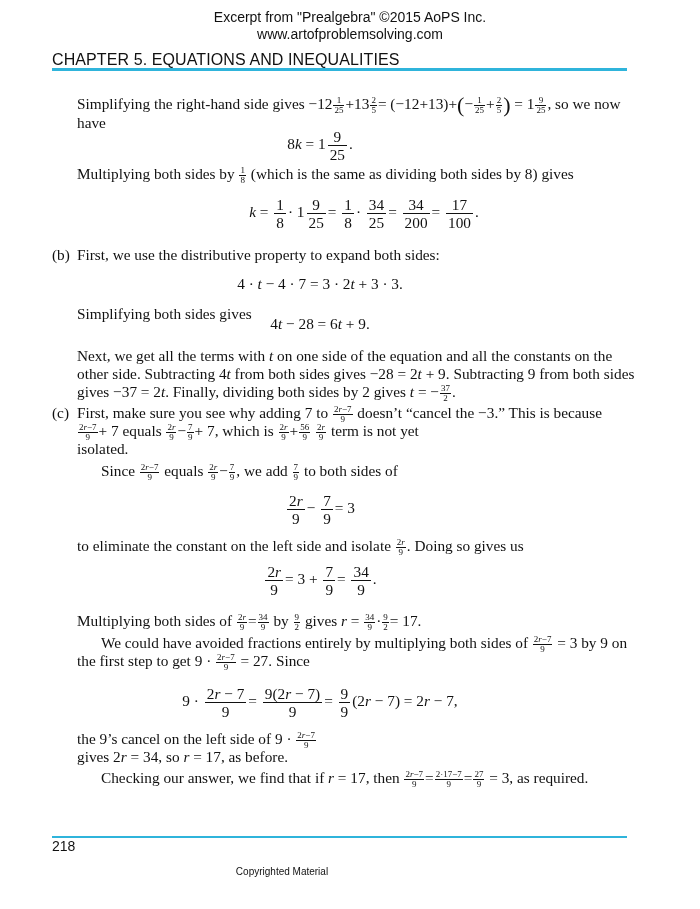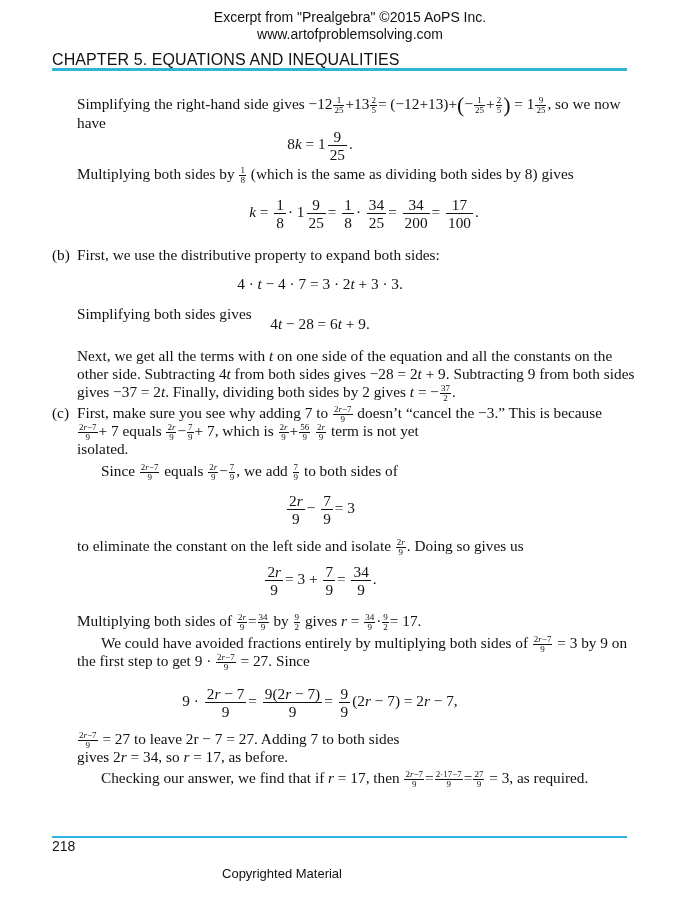--- a/index.html
+++ b/index.html
@@ -12,21 +12,21 @@
     .c { text-align: center; left: 0; width: 640px; }
     i { font-style: italic; }
     .fr { display: inline-block; vertical-align: middle; text-align: center; font-size: 9px; line-height: 9px; margin: 0 1px; }
     .fr span { display: block; padding: 0 1px; }
     .fr .n { border-bottom: 0.8px solid #111; }
     .bf { display: inline-block; vertical-align: middle; text-align: center; font-size: 15.3px; line-height: 17px; margin: 0 2px; }
     .bf span { display: block; padding: 0 2px; }
     .bf .n { border-bottom: 1px solid #111; }
     .paren { font-size: 22px; vertical-align: middle; line-height: 18px; }
     .pagenum { position: absolute; left: 52px; top: 838px; font-family: "Liberation Sans", sans-serif; font-size: 14px; }
-    .copyright { position: absolute; left: 0; width: 564px; top: 866px; text-align: center; font-family: "Liberation Sans", sans-serif; font-size: 13px; }
+    .copyright { position: absolute; left: 0; width: 564px; top: 866px; text-align: center; font-family: "Liberation Sans", sans-serif; font-size: 10px; }
     .lbl { position: absolute; font-family: "Liberation Serif", serif; font-size: 15.3px; }
   </style>
 </head>
 <body>
 
 <div class="excerpt" style="top:9px;">Excerpt from "Prealgebra" ©2015 AoPS Inc.</div>
 <div class="excerpt" style="top:26px;">www.artofproblemsolving.com</div>
 <div class="chapter">CHAPTER 5.  EQUATIONS AND INEQUALITIES</div>
 <div class="rule" style="top:68px;"></div>
 
@@ -121,22 +121,22 @@
   <span>the first step to get 9 ·</span>
   <span class="fr"><span class="n">2<i>r</i>−7</span><span>9</span></span>
   <span>= 27. Since</span>
 </div>
 
 <div class="line c" style="top:685px;">
   9 · <span class="bf"><span class="n">2<i>r</i> − 7</span><span>9</span></span>= <span class="bf"><span class="n">9(2<i>r</i> − 7)</span><span>9</span></span>= <span class="bf"><span class="n">9</span><span>9</span></span>(2<i>r</i> − 7) = 2<i>r</i> − 7,
 </div>
 
 <div class="line" style="left:77px; top:730px;">
+  <span>the 9’s cancel on the left side of 9 ·</span>
   <span class="fr"><span class="n">2<i>r</i>−7</span><span>9</span></span>
-  <span>= 27 to leave 2r − 7 = 27.  Adding 7 to both sides</span>
 </div>
 <div class="line" style="left:77px; top:748px;">gives 2<i>r</i> = 34, so <i>r</i> = 17, as before.</div>
 
 <div class="line" style="left:101px; top:769px;">
   <span>Checking our answer, we find that if</span>
   <i>r</i> = 17<span>, then</span>
   <span class="fr"><span class="n">2<i>r</i>−7</span><span>9</span></span>=<span class="fr"><span class="n">2·17−7</span><span>9</span></span>=<span class="fr"><span class="n">27</span><span>9</span></span>
   <span>= 3, as required.</span>
 </div>
 

